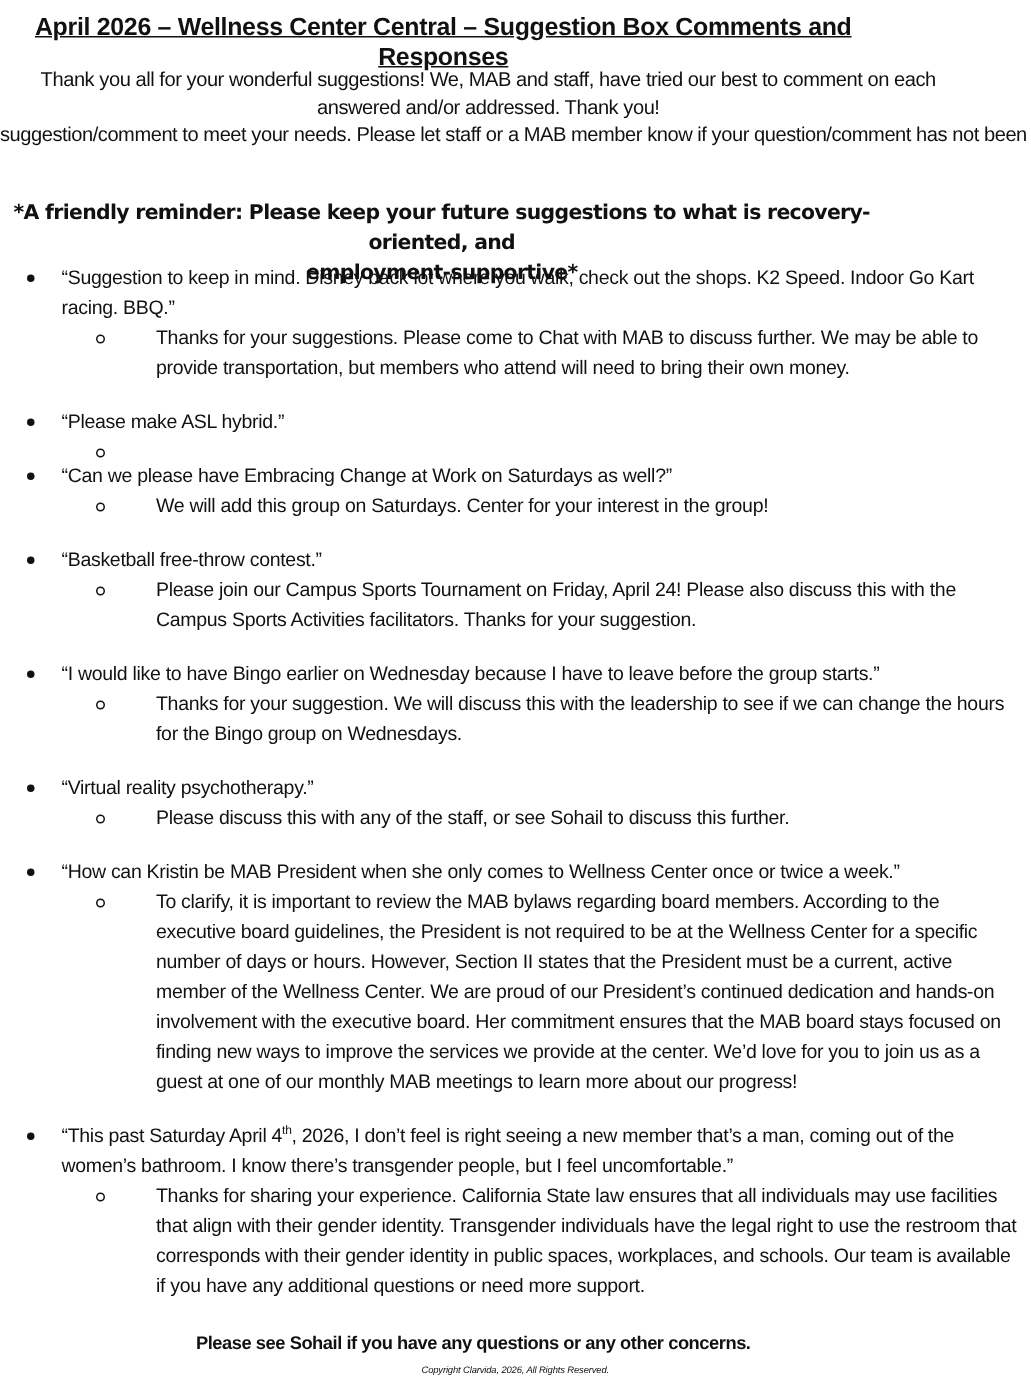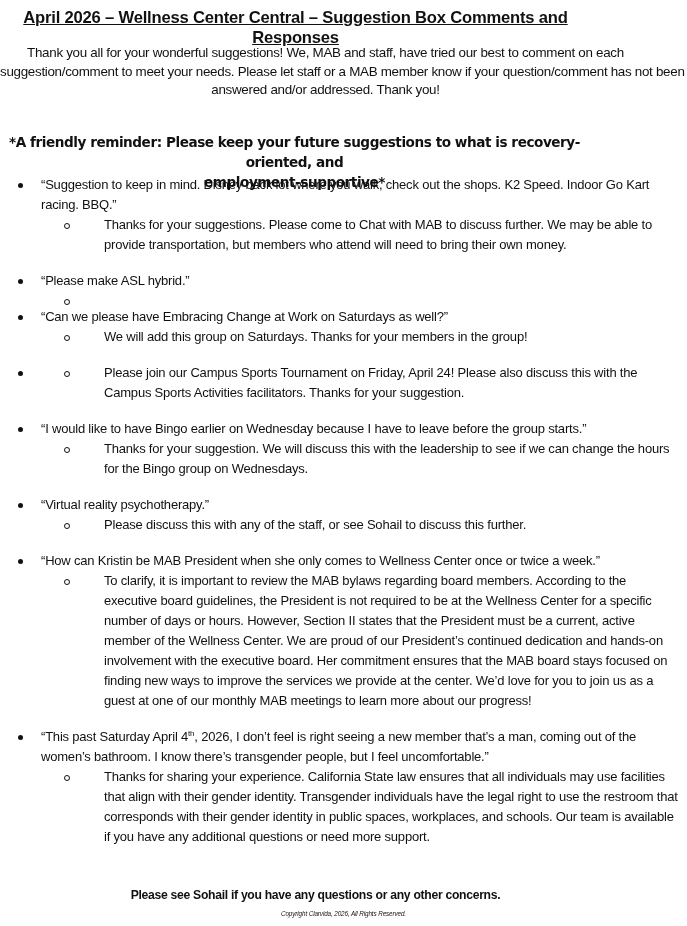--- a/index.html
+++ b/index.html
@@ -50,22 +50,22 @@
   }
   sup { font-size: 8px; line-height: 0; }
 </style>
 </head>
 <body>
 
 <div class="title">April 2026 – Wellness Center Central – Suggestion Box Comments and Responses</div>
 
 <div class="intro">
   <div>Thank you all for your wonderful suggestions! We, MAB and staff, have tried our best to comment on each</div>
+  <div>answered and/or addressed. Thank you!</div>
   <div>suggestion/comment to meet your needs. Please let staff or a MAB member know if your question/comment has not been</div>
-  <div>answered and/or addressed. Thank you!</div>
 </div>
 
 <div class="reminder">
   <div>*A friendly reminder: Please keep your future suggestions to what is recovery-oriented, and</div>
   <div>employment-supportive*</div>
 </div>
 
 <div class="list">
   <div class="item">
     <div class="bullet-row">
@@ -88,27 +88,28 @@
     </div>
   </div>
 
   <div class="item">
     <div class="bullet-row">
       <span class="bullet"></span>
       <span>“Can we please have Embracing Change at Work on Saturdays as well?”</span>
     </div>
     <div class="response-row">
       <span class="circle"></span>
-      <span>We will add this group on Saturdays. Thanks for your members in the group!</span>
+      <span>We will add this group on Saturdays. Center for your interest in the group!</span>
     </div>
   </div>
 
   <div class="item">
     <div class="bullet-row">
       <span class="bullet"></span>
+      <span>“Basketball free-throw contest.”</span>
     </div>
     <div class="response-row">
       <span class="circle"></span>
       <span>Please join our Campus Sports Tournament on Friday, April 24!  Please also discuss this with the Campus Sports Activities facilitators.  Thanks for your suggestion.</span>
     </div>
   </div>
 
   <div class="item">
     <div class="bullet-row">
       <span class="bullet"></span>

